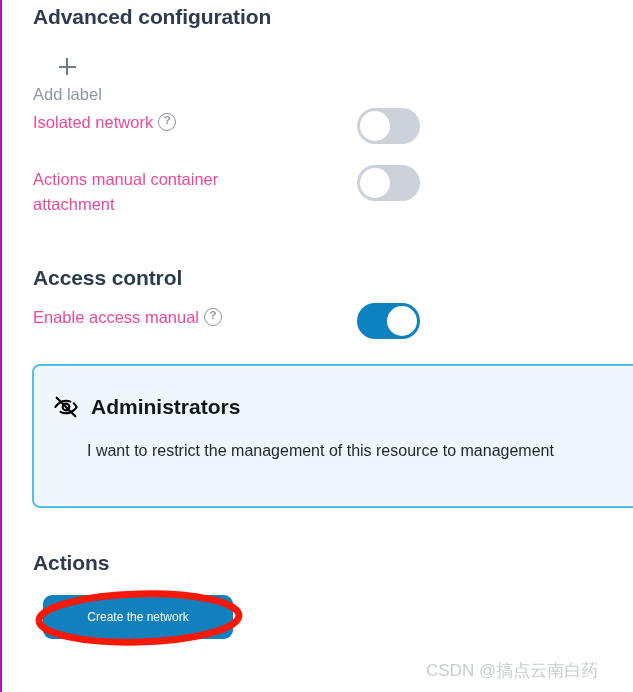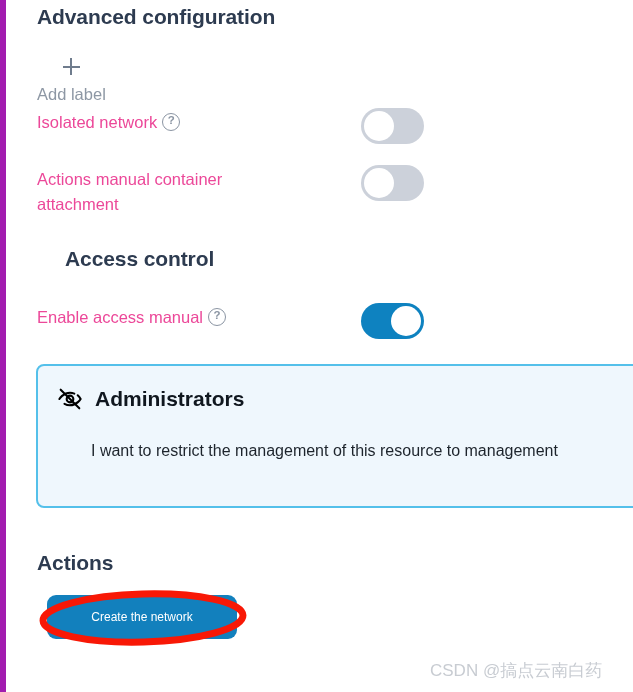--- a/index.html
+++ b/index.html
@@ -18,35 +18,35 @@
 
   
   #panel {
     position: absolute;
     left: 0;
     top: 0;
     width: 633px;
     height: 692px;
     background: #ffffff;
     box-sizing: border-box;
-    border-left: 6px solid #a21caf;
+    border-left: 2px solid #a21caf;
     overflow: hidden;
   }
 
   .section-title {
     position: absolute;
     left: 31px;
     color: #2d3b50;
     font-size: 21px;
     font-weight: bold;
     letter-spacing: -0.1px;
     white-space: nowrap;
   }
   #title-advanced { top: 5px; }
-  #title-access   { top: 247px; margin-left: 28px; }
+  #title-access   { top: 266px; }
   #title-actions  { top: 551px; }
 
   
   #add-label-row {
     position: absolute;
     left: 31px;
     top: 58px;
     height: 26px;
     display: flex;
     align-items: center;
@@ -149,21 +149,21 @@
     width: 640px;
     height: 144px;
     box-sizing: border-box;
     background: #eff7fd;
     border: 2px solid #54c0ea;
     border-radius: 8px;
   }
   #info-head {
     position: absolute;
     left: 19px;
-    top: 20px;
+    top: 28px;
     display: flex;
     align-items: center;
     gap: 12px;
   }
   #eye-off-icon { flex: 0 0 auto; display: block; }
   #info-title {
     color: #10171f;
     font-size: 21px;
     font-weight: bold;
     white-space: nowrap;

